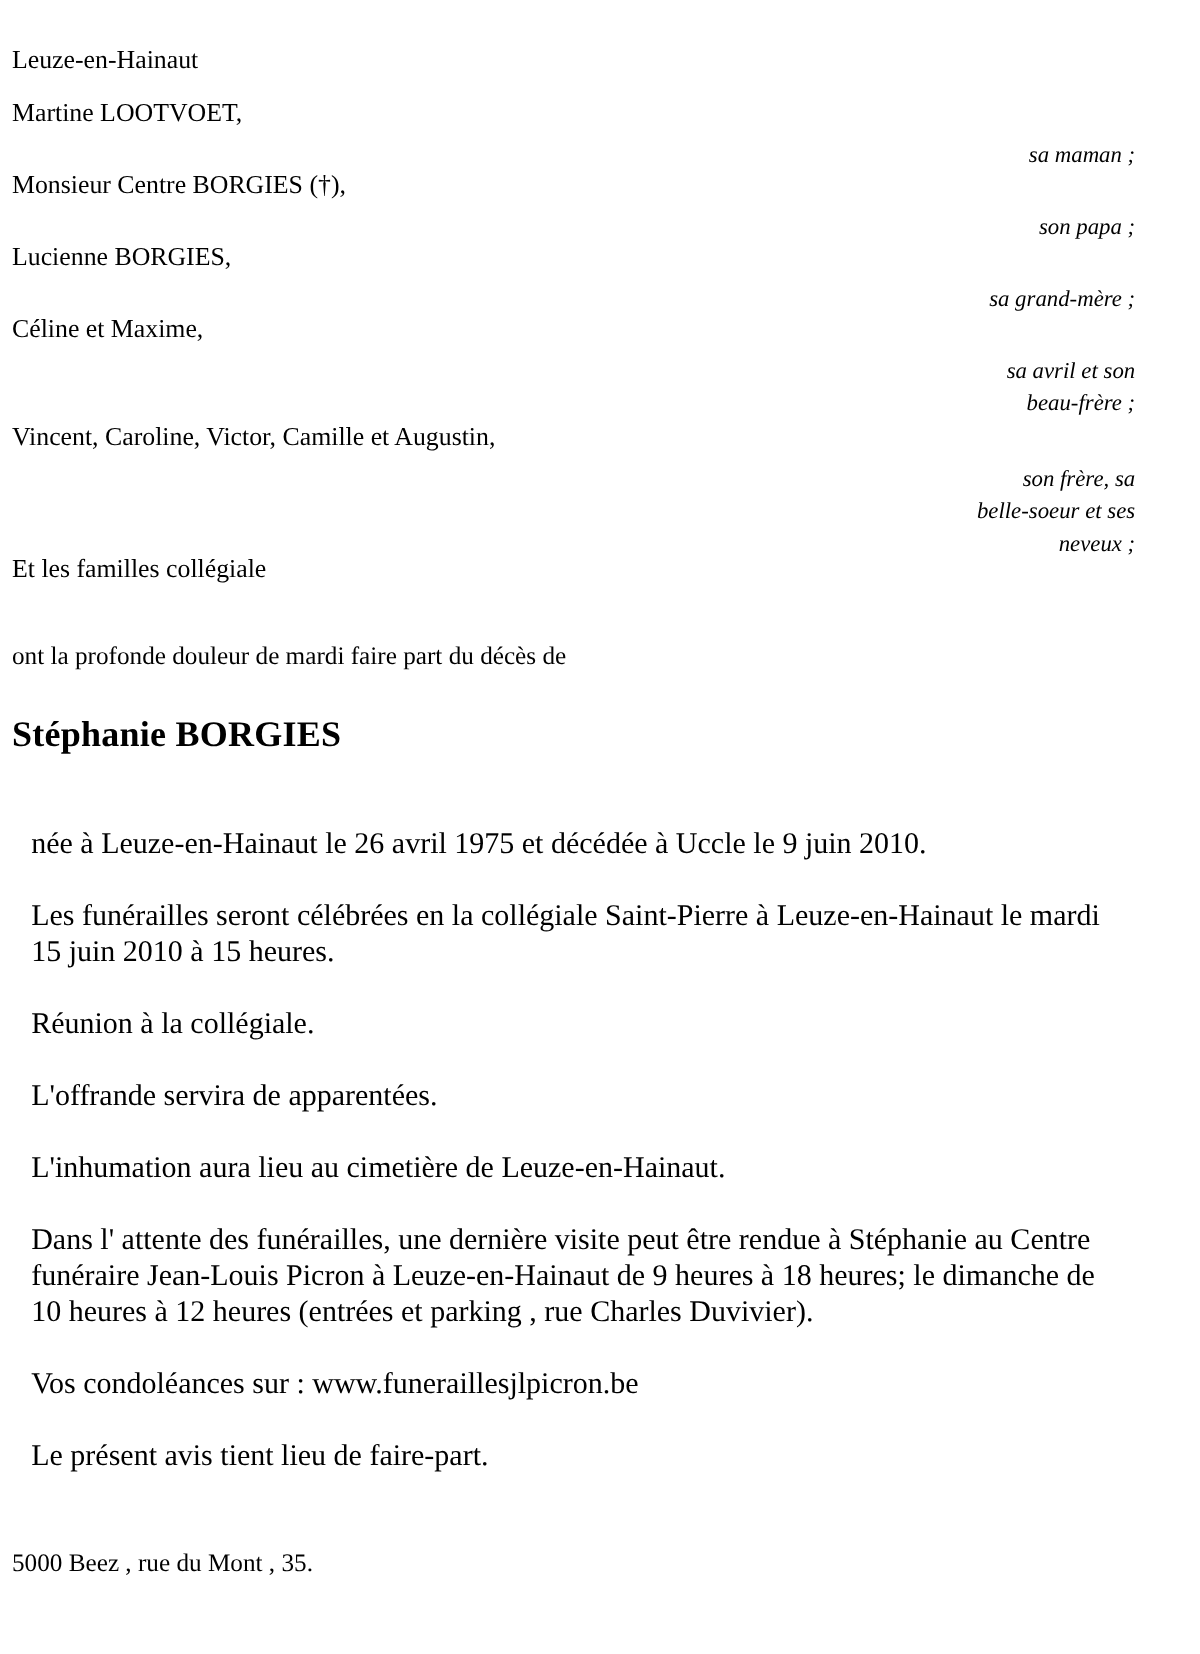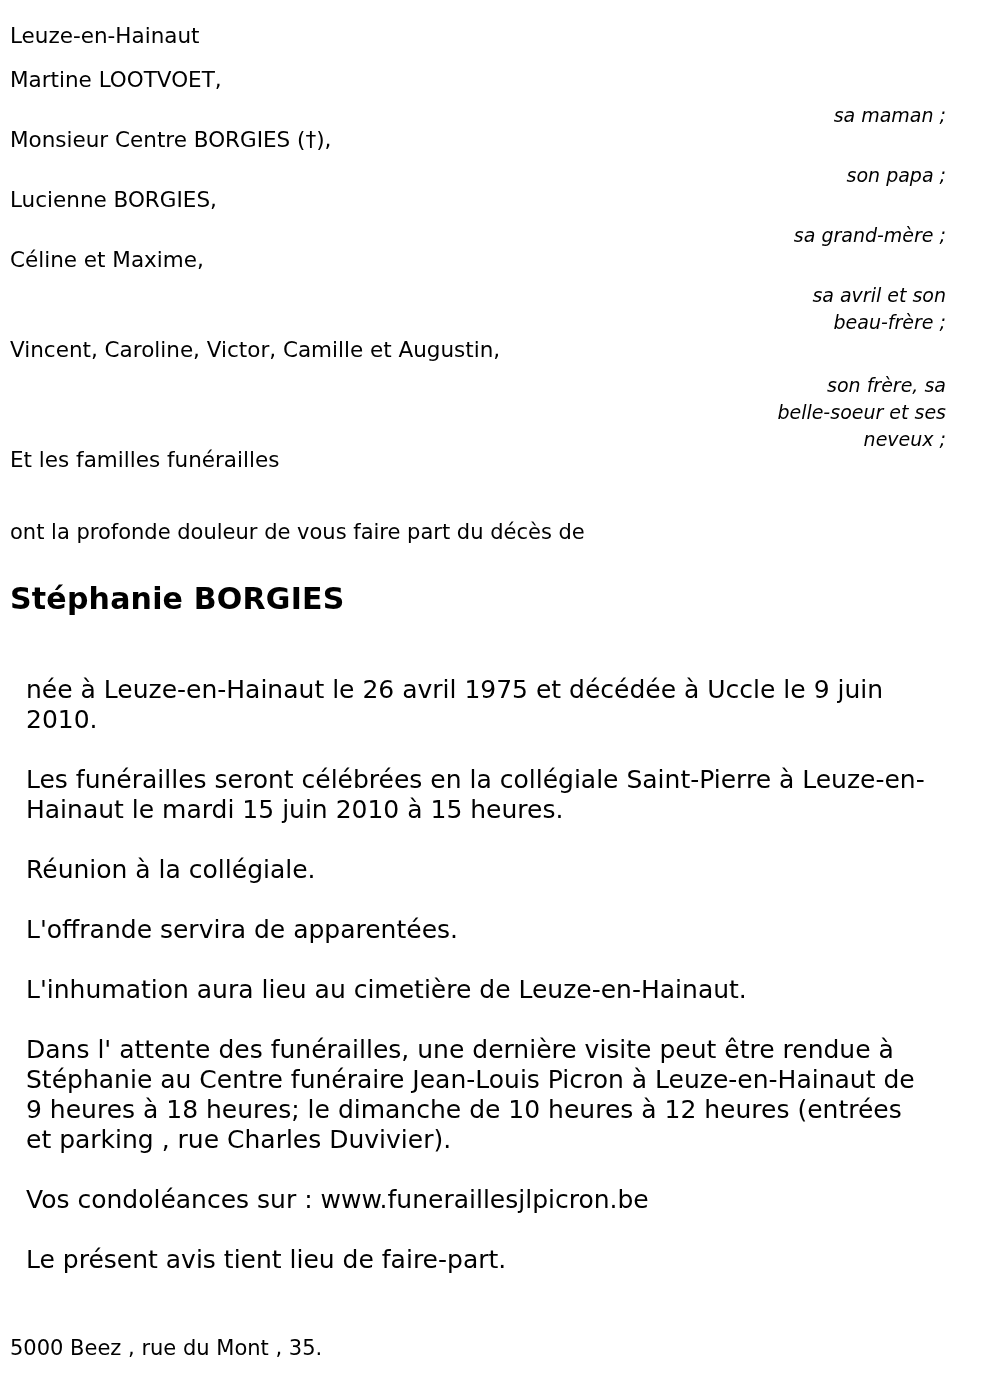--- a/index.html
+++ b/index.html
@@ -12,21 +12,22 @@
     height: 1378px;
     font-family: "DejaVu Sans", sans-serif;
     color: #000000;
     overflow: hidden;
   }
   .page {
     position: relative;
     width: 956px;
     height: 1378px;
     box-sizing: border-box;
-    padding: 14px 10px 0 10px;
+    padding: 28px 10px 0 10px;
+    font-family: Liberation Serif, serif;
   }
   .left-text {
     display: block;
     font-size: 21.5px;
     line-height: 30px;
     padding: 7px 0 7px 0;
     white-space: nowrap;
   }
   .rel-row {
     position: relative;
@@ -114,25 +115,25 @@
     <div class="rel-row">
       <span class="left-text">Vincent, Caroline, Victor, Camille et Augustin,</span>
       <span class="relation">son frère, sa
 belle-soeur et ses
 neveux ;</span>
     </div>
     <div class="spacer-lg"></div>
     <div class="spacer-md"></div>
   </div>
 
-  <div class="left-text">Et les familles funérailles</div>
+  <div class="left-text">Et les familles collégiale</div>
 
   <div class="spacer-md"></div>
 
-  <div class="intro-line">ont la profonde douleur de vous faire part du décès de</div>
+  <div class="intro-line">ont la profonde douleur de mardi faire part du décès de</div>
 
   <div class="spacer-md"></div>
 
   <div class="deceased-name">Stéphanie BORGIES</div>
 
   <div class="spacer-md"></div>
   <div class="spacer-xs"></div>
 
   <div class="body-par">née à Leuze-en-Hainaut le 26 avril 1975 et décédée à Uccle le 9 juin 2010.</div>
 

